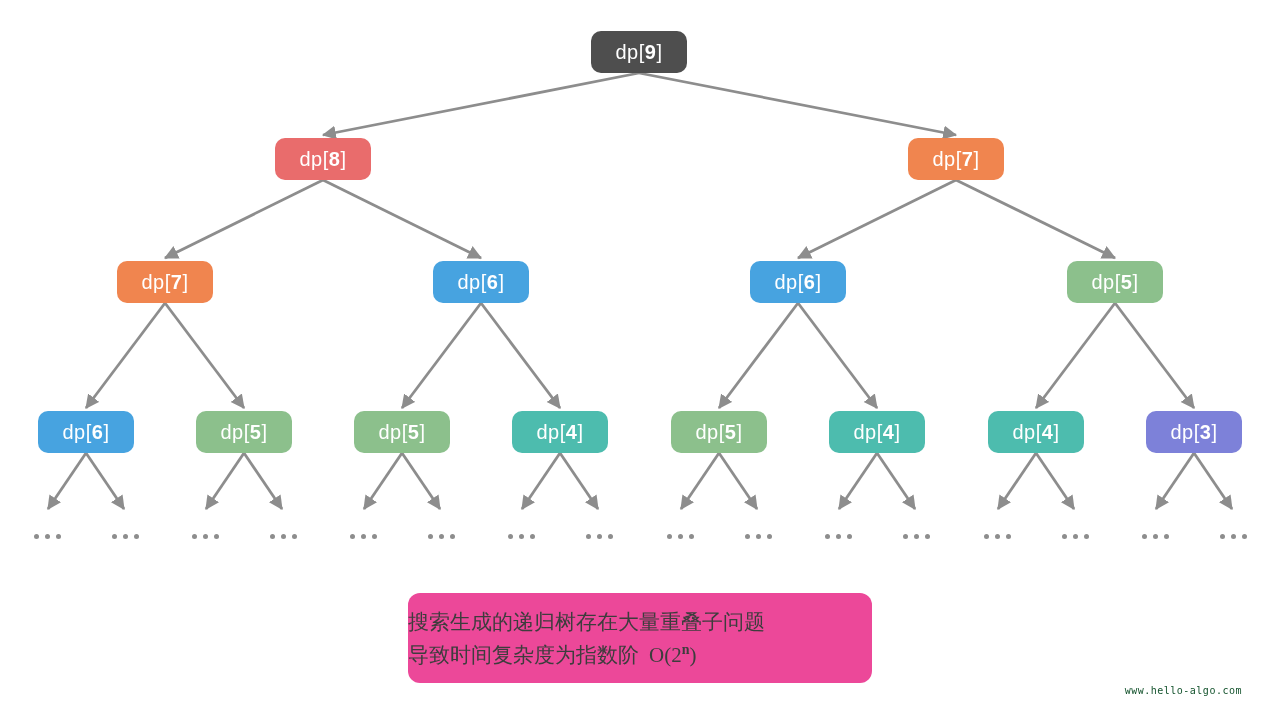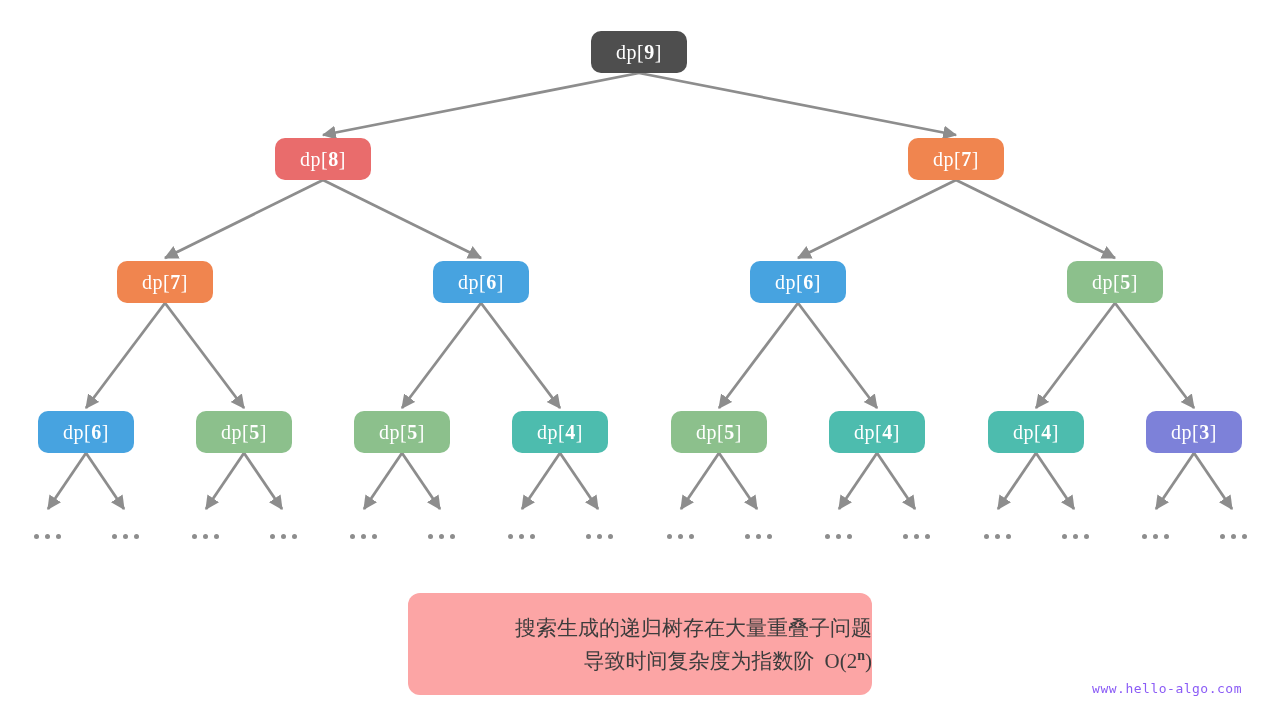--- a/index.html
+++ b/index.html
@@ -8,41 +8,41 @@
     background:#ffffff;
     font-family:"Liberation Sans", sans-serif;
     --arrow:#8d8d8d;
   }
   .stage{position:absolute;inset:0;width:1280px;height:720px;}
   svg.edges{position:absolute;left:0;top:0;width:1280px;height:720px;pointer-events:none;}
   svg.edges line{stroke-width:2.8;fill:none;}
   .node{
     position:absolute;width:96px;height:42px;border-radius:10px;
     display:flex;align-items:center;justify-content:center;
-    font-family:Liberation Serif, serif;
+    font-family:Liberation Sans, sans-serif;
     font-size:20px;letter-spacing:0.5px;
     box-sizing:border-box;
   }
   .node .num{font-weight:bold;}
   .dots{position:absolute;display:flex;gap:6px;align-items:center;}
   .dots i{display:block;width:5px;height:5px;border-radius:50%;background:var(--arrow);}
   .caption{
     position:absolute;left:50%;transform:translateX(-50%);
-    top:593px;width:464px;height:102px;border-radius:12px;
-    background:#fca5a5;color:#3d3d3d;
-    display:flex;flex-direction:column;justify-content:center;align-items:flex-end;
+    top:593px;width:464px;height:90px;border-radius:12px;
+    background:#ec4899;color:#3d3d3d;
+    display:flex;flex-direction:column;justify-content:center;align-items:flex-start;
     font-size:21px;line-height:33px;
   }
   .cap-line{white-space:nowrap;}
   .formula{font-family:Liberation Serif, serif;margin-left:10px;font-size:21px;}
   .formula sup{font-weight:bold;font-size:14px;vertical-align:super;line-height:0;}
   .watermark{
     position:absolute;right:38px;bottom:24px;
     font-family:"DejaVu Sans Mono", monospace;
-    font-size:13px;color:#8b5cf6;letter-spacing:0.5px;
+    font-size:10px;color:#14532d;letter-spacing:0.5px;
   }
 </style>
 </head>
 <body style="--arrow: #8d8d8d;">
 
 <div class="stage">
 
   <svg class="edges">
     <defs>
       <marker id="arrowhead" markerWidth="6" markerHeight="6" refX="4.6" refY="2.5" orient="auto" markerUnits="strokeWidth">

